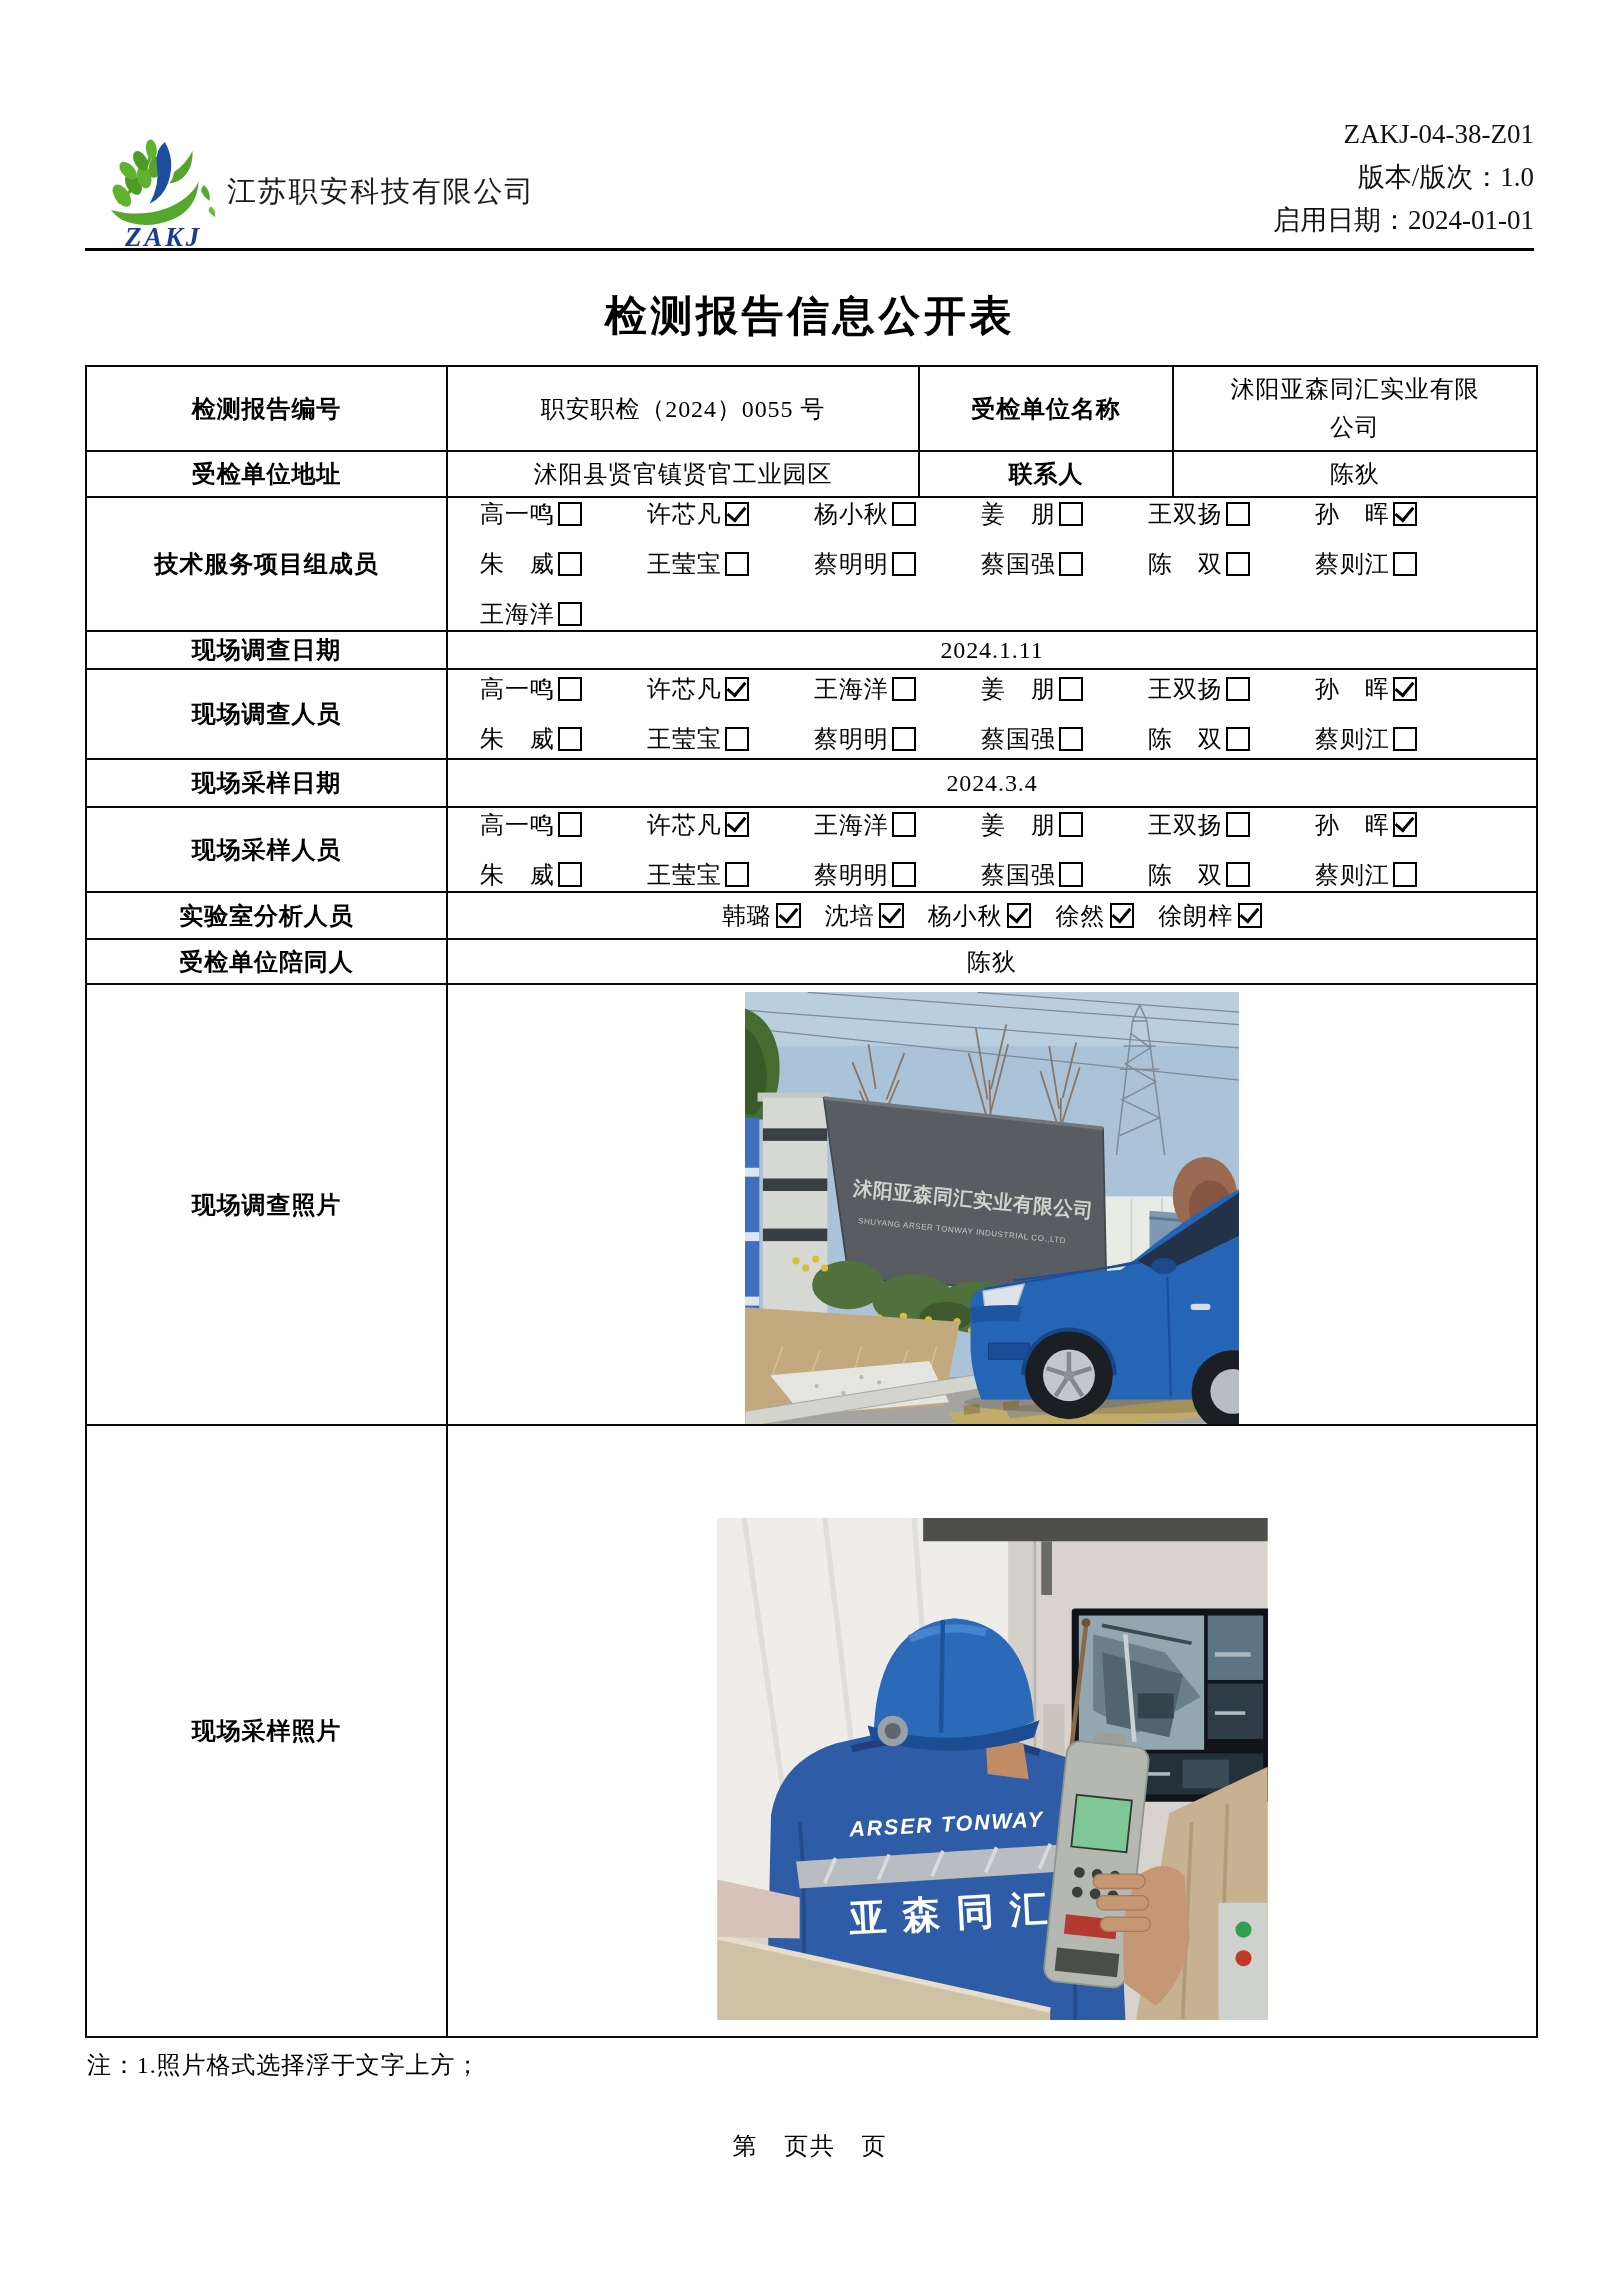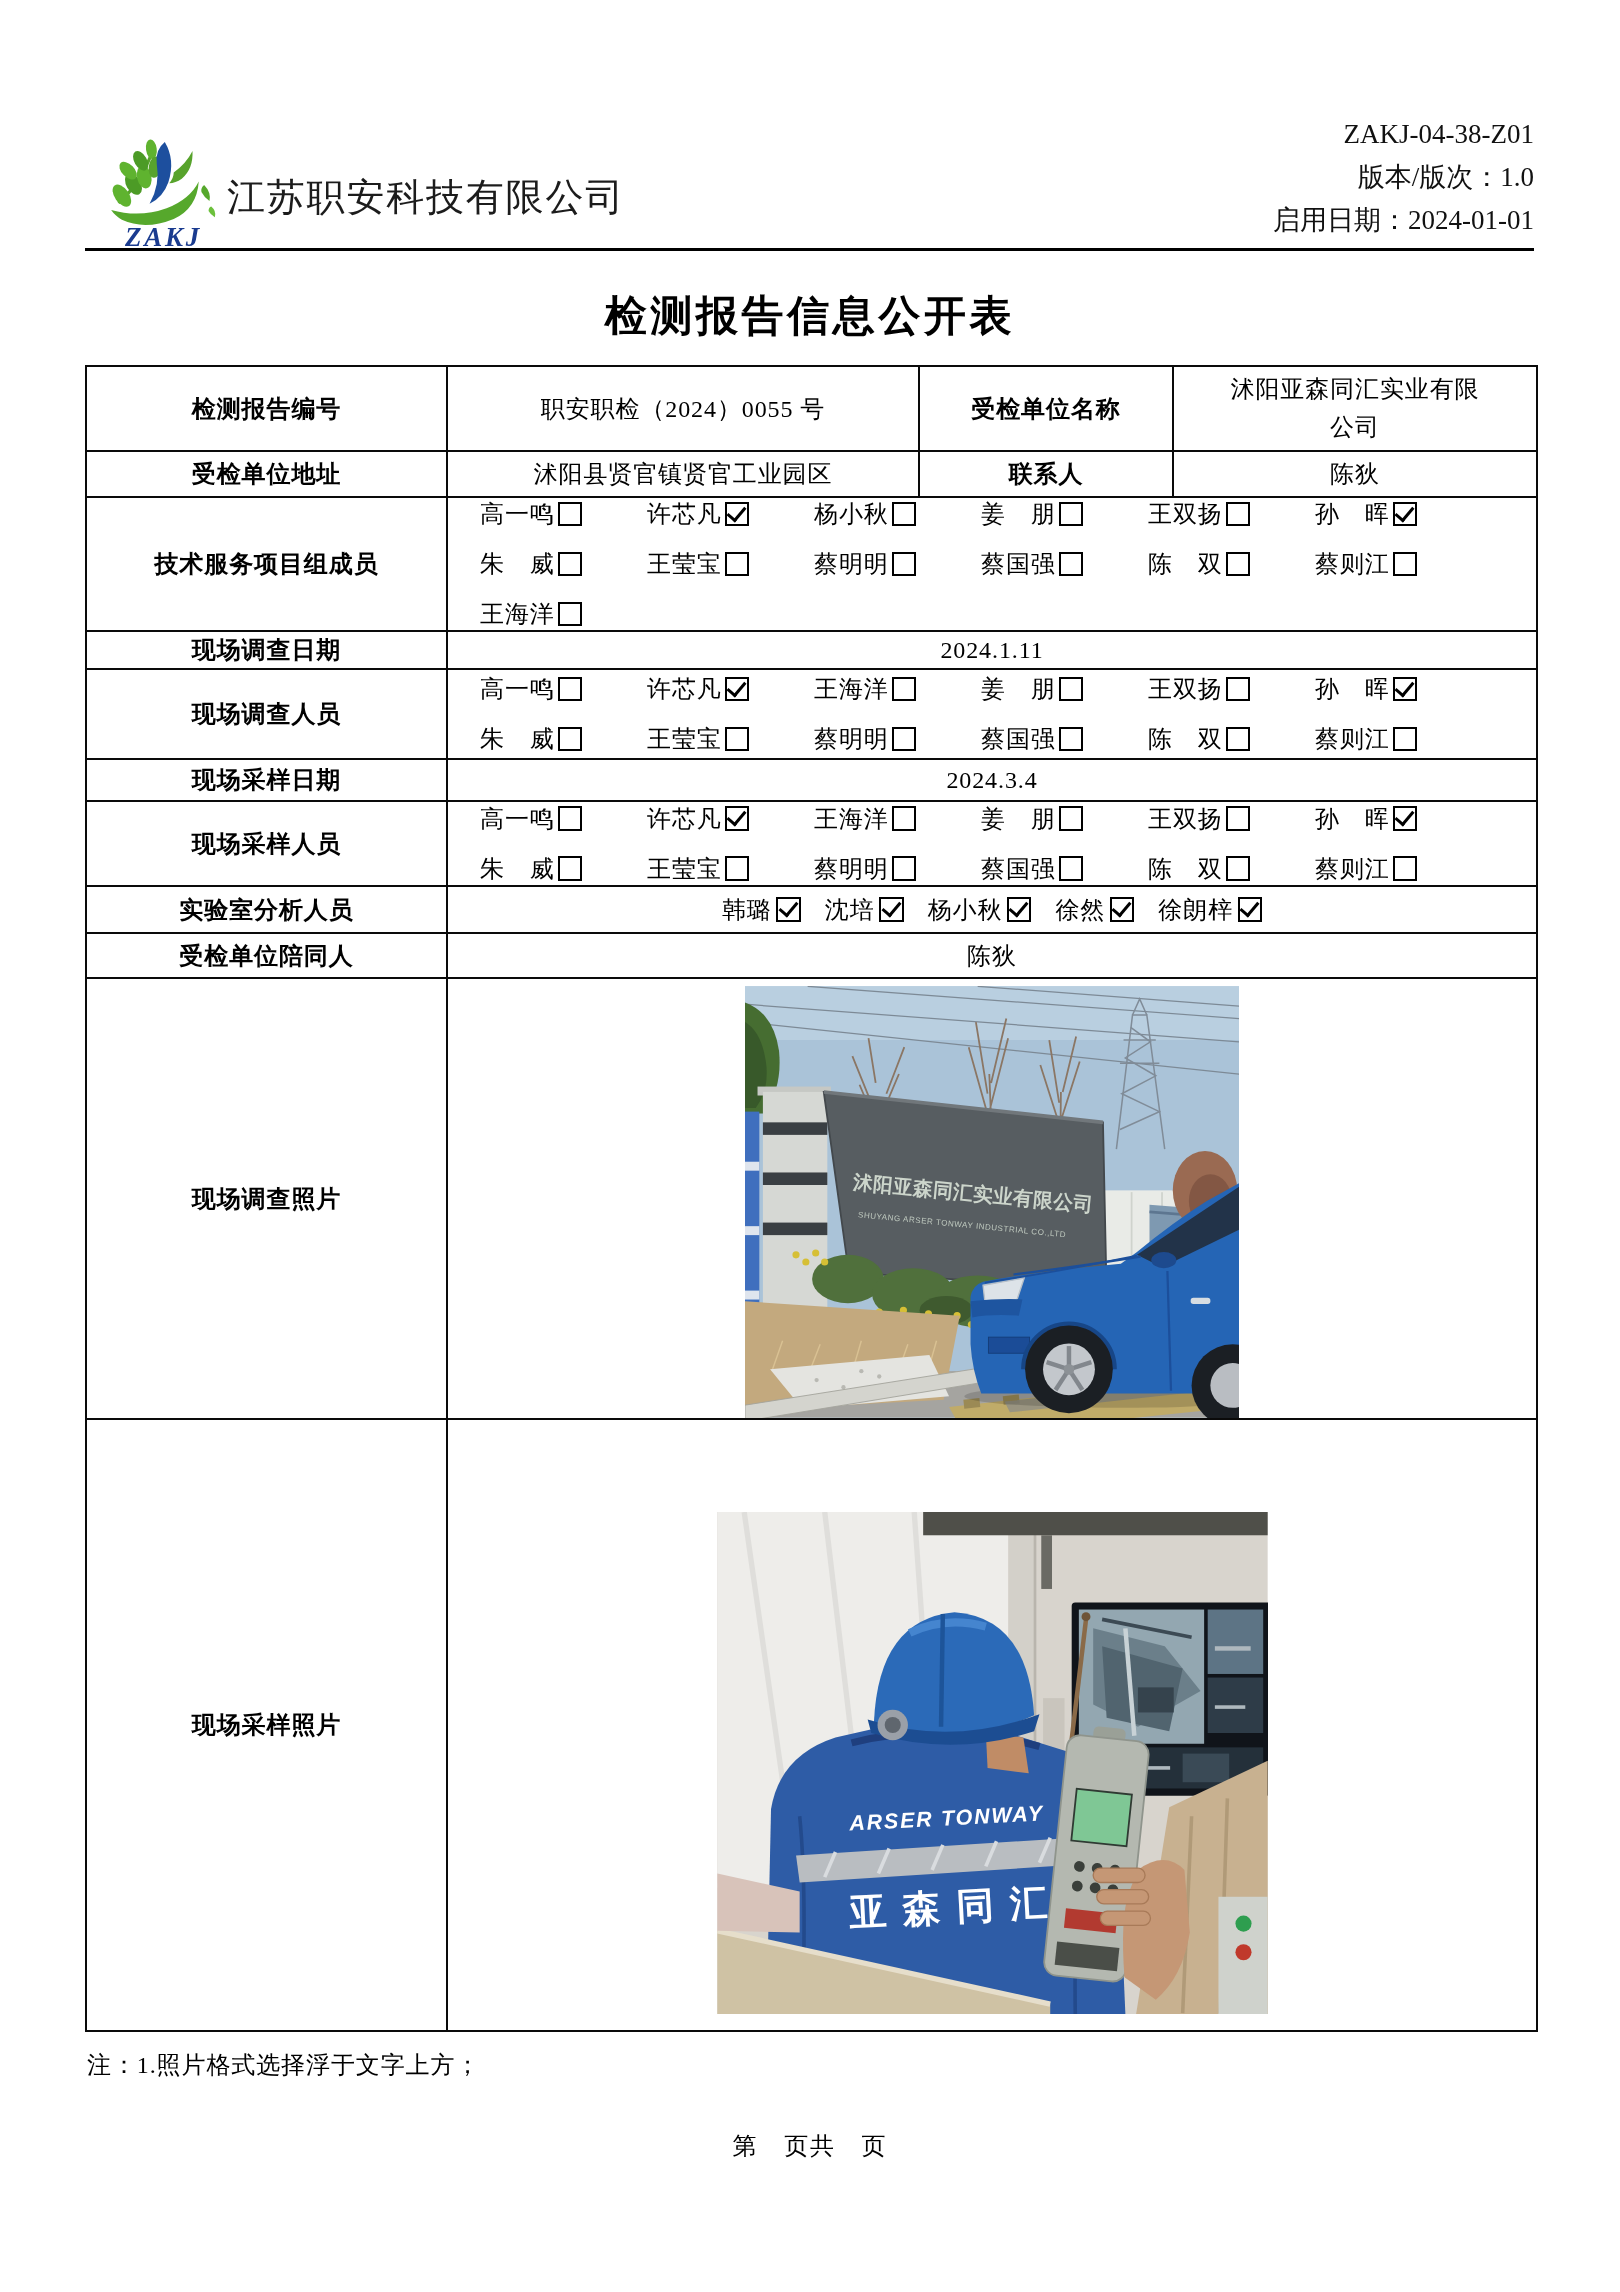--- a/index.html
+++ b/index.html
@@ -8,21 +8,21 @@
     font-family:"Liberation Serif","DejaVu Serif",serif;color:#000;overflow:hidden;
   }
   
   .logo-wrap{position:absolute;left:104px;top:131px;width:118px;height:120px;}
   .logo-zakj{
     position:absolute;left:106px;top:222px;width:115px;text-align:center;
     font-family:"Liberation Serif","DejaVu Serif",serif;font-style:italic;font-weight:bold;
     font-size:27px;letter-spacing:2.7px;color:#1a3b8f;
   }
   .company-name{
-    position:absolute;left:227px;top:172px;font-size:38px;letter-spacing:1.8px;color:#1c1c1c;
+    position:absolute;left:227px;top:172px;font-size:29px;letter-spacing:1.8px;color:#1c1c1c;
     font-family:"Liberation Serif","DejaVu Serif",serif;
   }
   .hdr-right{
     position:absolute;right:86px;top:113px;text-align:right;font-size:27px;line-height:43px;color:#111;
   }
   .hdr-rule{position:absolute;left:85px;top:248px;width:1449px;height:2.7px;background:#000;}
   
   .doc-title{
     position:absolute;top:288px;left:0;width:100%;text-align:center;
     font-family:"Liberation Sans","DejaVu Sans",sans-serif;font-weight:800;
@@ -233,21 +233,21 @@
                 <span class="cb"></span>
               </span>
               <span class="member">
                 <span class="mname">蔡则江</span>
                 <span class="cb"></span>
               </span>
             </div>
       </td>
     </tr>
 
-    <tr style="height:42px">
+    <tr style="height:48px">
       <td class="lbl">现场采样日期</td>
       <td colspan="3" class="val">2024.3.4</td>
     </tr>
 
     <tr style="height:85px">
       <td class="lbl">现场采样人员</td>
       <td colspan="3">
         <div class="members-grid">
               <span class="member">
                 <span class="mname">高一鸣</span>

